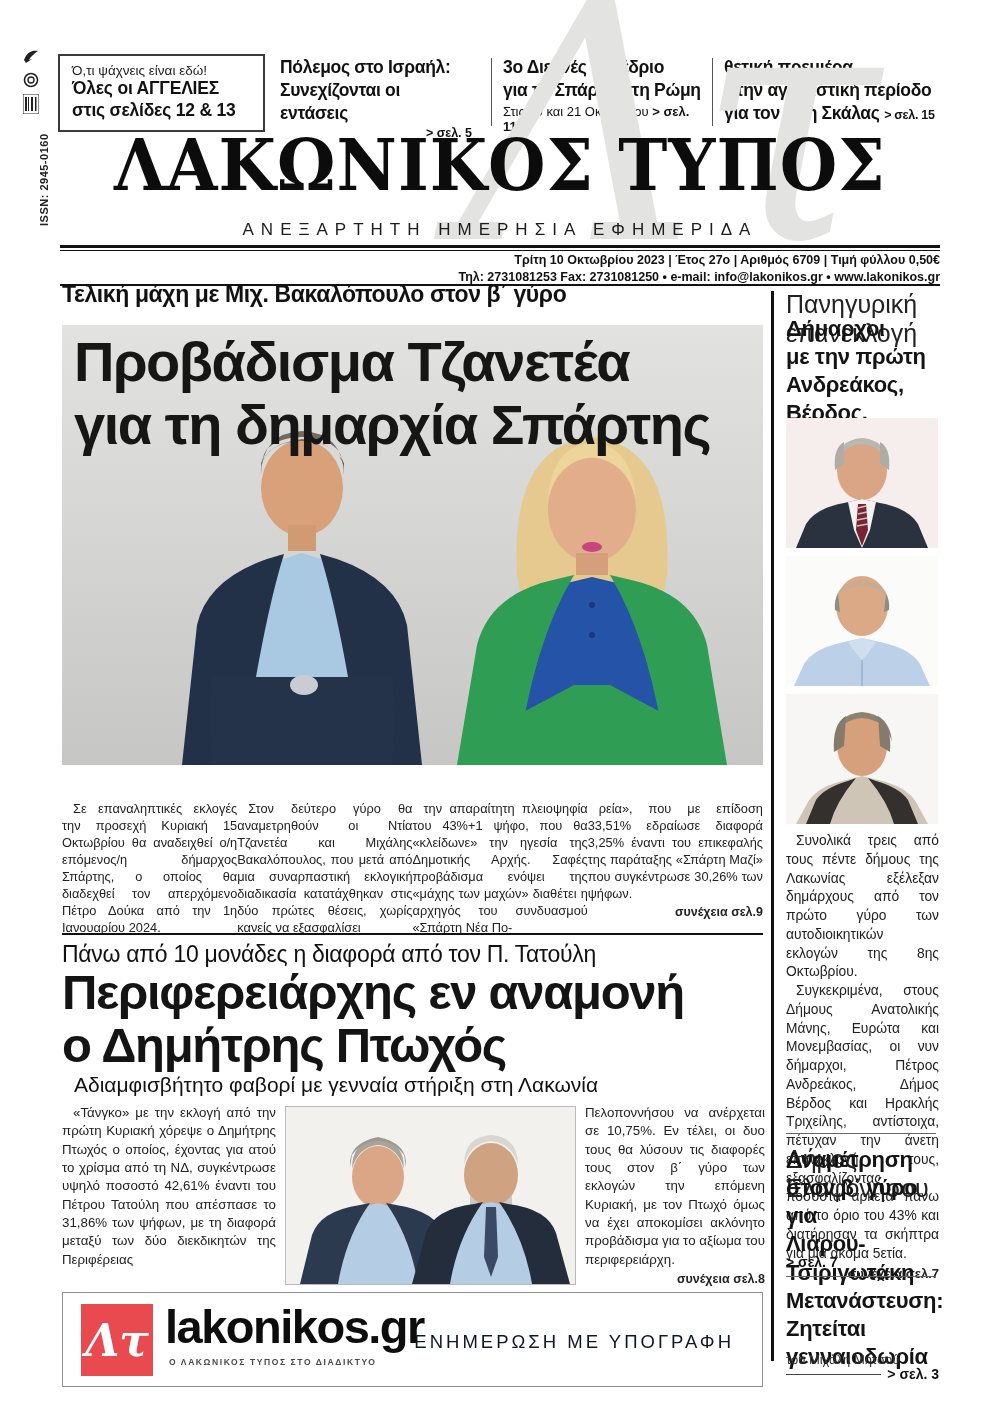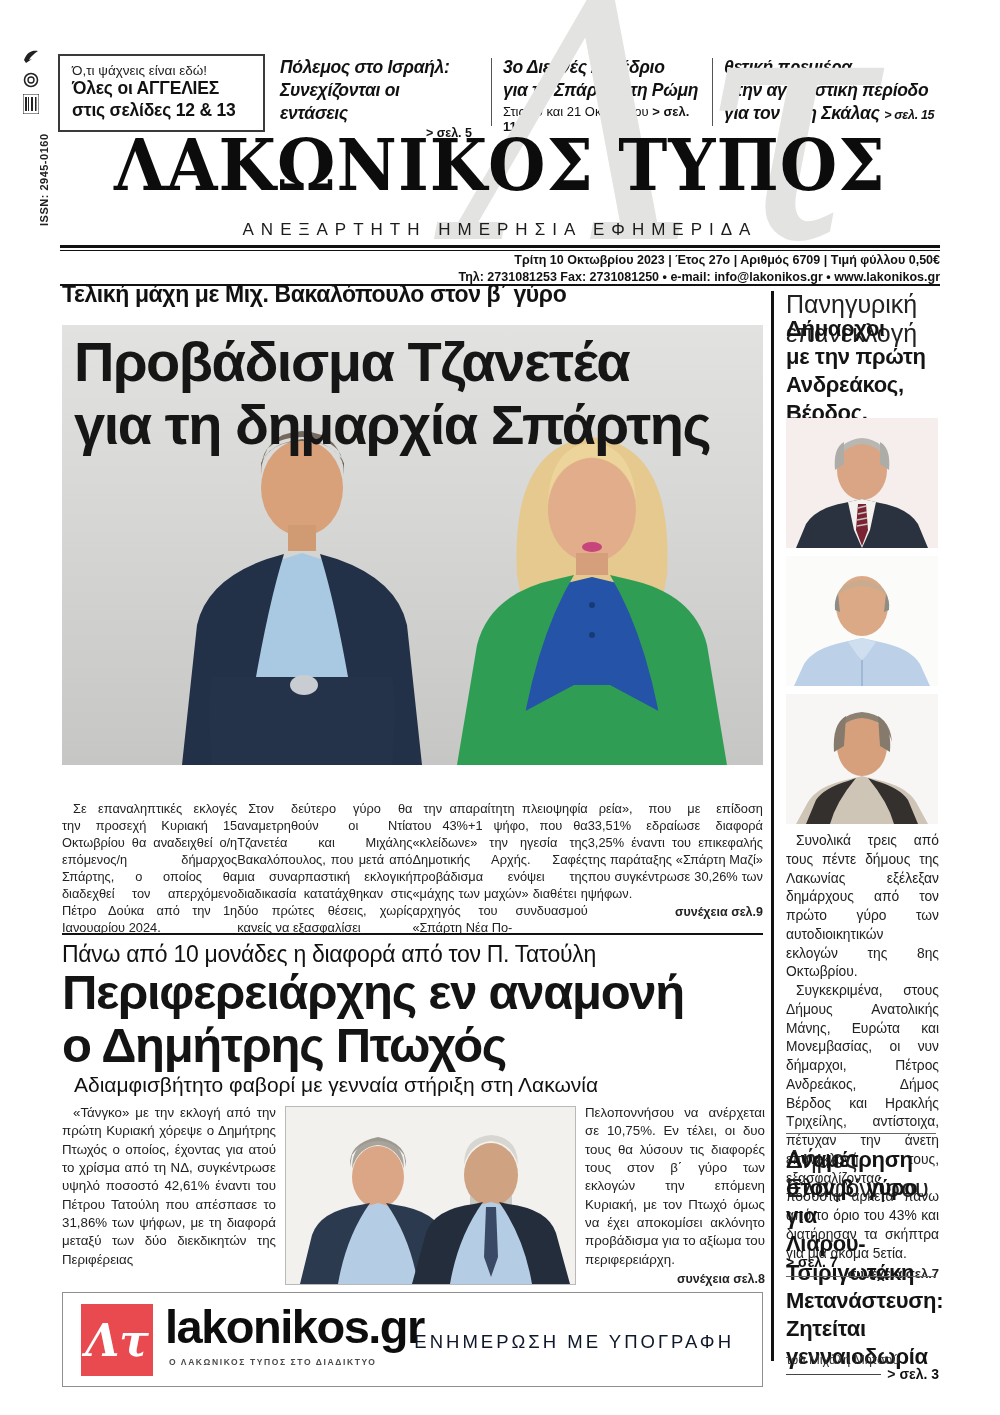--- a/index.html
+++ b/index.html
@@ -13,21 +13,21 @@
   .post-icons { position:absolute; left:0; top:0; width:18px; display:flex; flex-direction:column; gap:6px; align-items:center; }
   .vtext { position:absolute; left:16px; top:0; height:178px; writing-mode:vertical-rl; transform:rotate(180deg); font-size:11px; font-weight:700; letter-spacing:0.5px; color:#222; }
 
   
   .classbox { left:58px; top:54px; width:207px; height:78px; border:2px solid #3a3a3a; padding:7px 12px; }
   .classbox .l1 { font-size:13.5px; color:#222; }
   .classbox .l2, .classbox .l3 { font-size:17.5px; font-weight:700; line-height:1.25; letter-spacing:-0.2px; }
 
   
   .teaser { top:56px; }
-  .teaser .tl { font-size:17.5px; font-weight:700; line-height:1.3; letter-spacing:-0.3px;font-style:italic; }
+  .teaser .tl { font-size:17.5px; font-weight:700; line-height:1.3; letter-spacing:-0.3px; }
   .teaser .sub { font-size:13px; margin-top:2px; }
   .teaser .pg { font-size:12.5px; font-weight:700; text-align:right; margin-top:2px; }
   .vdiv { top:58px; width:1px; height:68px; background:#555; }
 
   
   .watermark { left:180px; top:-40px; width:700px; font-family:"DejaVu Serif", serif; font-style:italic; font-size:330px; color:#e3e3e1; z-index:0; text-align:right; pointer-events:none; line-height:1; }
   .mast-title { left:40px; top:130px; width:920px; text-align:center; font-family:"DejaVu Serif", serif; font-weight:700; font-size:66px; letter-spacing:1px; line-height:1; transform:scaleY(1.08); transform-origin:top; color:#0c0c0c; z-index:2; }
   .mast-sub { left:60px; top:220px; width:880px; text-align:center; font-size:17px; letter-spacing:7px; color:#1c1c1c; z-index:2; }
   .rule { background:#111; }
   .dateline { left:60px; top:252px; width:880px; text-align:right; font-size:12.5px; font-weight:700; line-height:1.35; z-index:2; }

